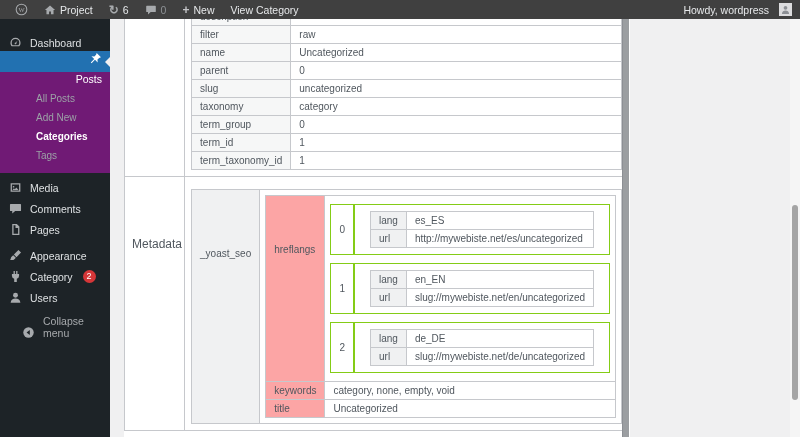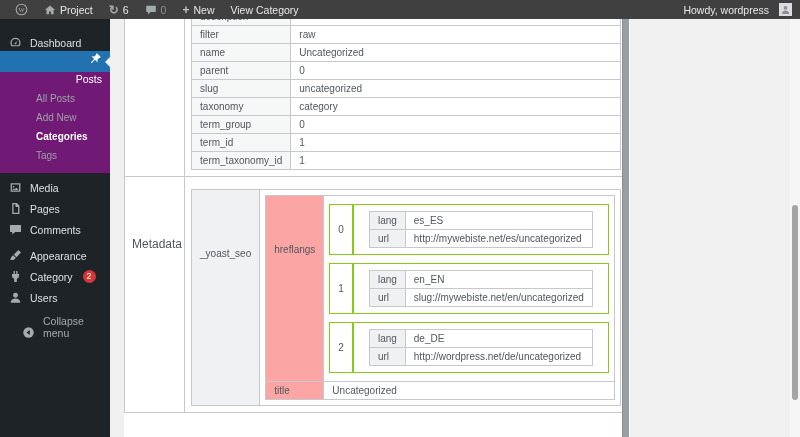--- a/index.html
+++ b/index.html
@@ -152,32 +152,32 @@
       <span class="mi-icon">
         <svg width="13" height="13" viewBox="0 0 20 20" fill="currentColor">
             <path d="M2.5 3.5h15v13h-15zm2 2v9h11v-9zm2.5 2a1.3 1.3 0 110 2.6 1.3 1.3 0 010-2.6zm7.5 6.5l-3.2-4-2.3 2.8-1.5-1.5-2 2.7z"></path>
           </svg>
       </span>
       <span>Media</span>
     </div>
     <div class="menu-item">
       <span class="mi-icon">
         <svg width="13" height="13" viewBox="0 0 20 20" fill="currentColor">
+            <path d="M2.5 3h15c.6 0 1 .4 1 1v9c0 .6-.4 1-1 1h-8l-4.5 3.5V14h-2.5c-.6 0-1-.4-1-1V4c0-.6.4-1 1-1z"></path>
+          </svg>
+      </span>
+      <span>Comments</span>
+    </div>
+    <div class="menu-item">
+      <span class="mi-icon">
+        <svg width="13" height="13" viewBox="0 0 20 20" fill="currentColor">
             <path d="M5 1.5h7l4 4v13H5zm2 2v13h7v-9h-4v-4z"></path>
           </svg>
       </span>
       <span>Pages</span>
-    </div>
-    <div class="menu-item">
-      <span class="mi-icon">
-        <svg width="13" height="13" viewBox="0 0 20 20" fill="currentColor">
-            <path d="M2.5 3h15c.6 0 1 .4 1 1v9c0 .6-.4 1-1 1h-8l-4.5 3.5V14h-2.5c-.6 0-1-.4-1-1V4c0-.6.4-1 1-1z"></path>
-          </svg>
-      </span>
-      <span>Comments</span>
     </div>
     <div class="menu-sep"></div>
     <div class="menu-item">
       <span class="mi-icon">
         <svg width="13" height="13" viewBox="0 0 20 20" fill="currentColor">
             <path d="M14.5 1.5l4 4-7 7-4-4zM6.5 9.5l4 4-1.7 1.7c-1.2 1.2-2.8 1.8-4.5 1.8H1.8c.9-1.1 1-2.3 1.2-3.4.2-1.1.8-2 1.8-2.6z"></path>
           </svg>
       </span>
       <span>Appearance</span>
     </div>
@@ -312,29 +312,33 @@
                                     <td class="idx">2</td>
                                     <td>
                                       <table class="tbl tE">
                                           <tbody>
                                         <tr>
                                               <td class="key3">lang</td>
                                               <td>de_DE</td>
                                             </tr>
                                         <tr>
                                               <td class="key3">url</td>
-                                              <td>http://wordpress.net/de/uncategorized</td>
+                                              <td>slug://mywebiste.net/de/uncategorized</td>
                                             </tr>
                                       </tbody>
                                         </table>
                                     </td>
                                   </tr>
                                 </tbody>
                               </table>
                             </td>
+                          </tr>
+                          <tr>
+                            <td class="key2">keywords</td>
+                            <td>category, none, empty, void</td>
                           </tr>
                           <tr>
                             <td class="key2">title</td>
                             <td>Uncategorized</td>
                           </tr>
                         </tbody>
                       </table>
                     </td>
                   </tr>
                 </tbody>

